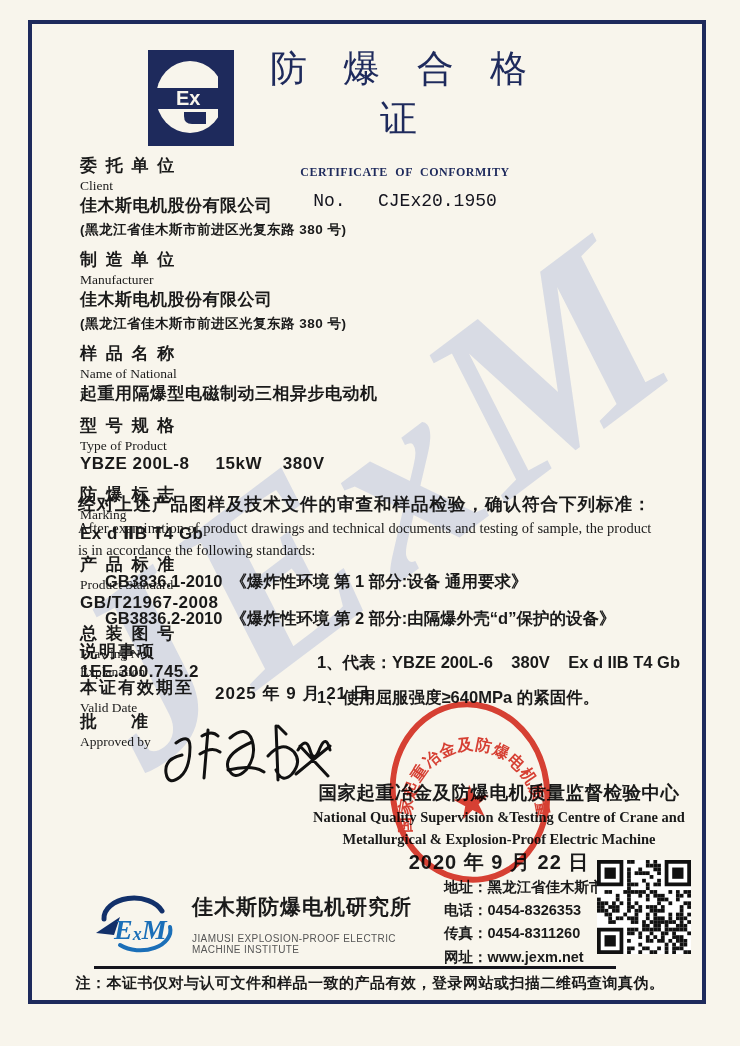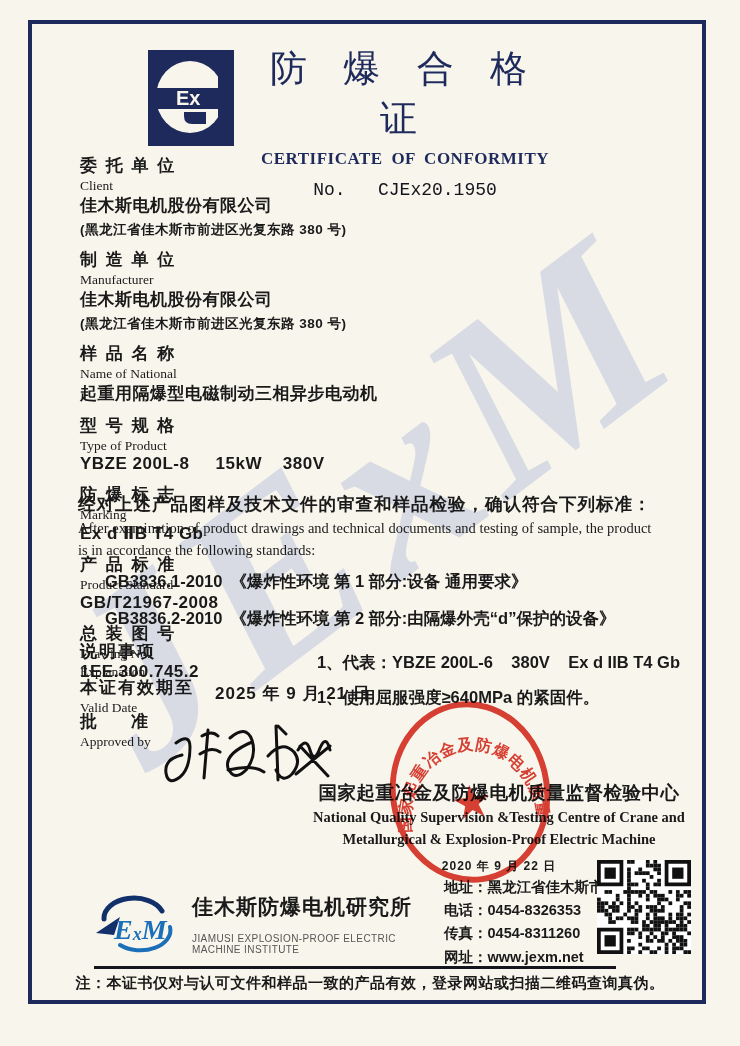--- a/index.html
+++ b/index.html
@@ -16,22 +16,22 @@
     position:absolute; left:-40px; top:120px; width:820px; height:760px; z-index:0;
     display:flex; align-items:center; justify-content:center;
     transform:rotate(-37deg); font-family:"Liberation Serif","DejaVu Serif",serif;
     font-style:italic; font-weight:bold; font-size:250px; letter-spacing:12px;
     color:rgba(163,175,216,0.38); user-select:none;
   }
   
   .ex-logo{position:absolute; left:148px; top:50px; width:86px; height:96px; z-index:2;}
   .header-title{position:absolute; left:250px; top:44px; width:310px; text-align:center; z-index:2;}
   .title-cn{font-size:37px; font-weight:normal; letter-spacing:13px; color:#1e2a5c;}
-  .title-en{margin-top:5px; font-family:"Liberation Serif","DejaVu Serif",serif;
-    font-weight:bold; font-size:17px; letter-spacing:0.5px; color:#1e2a5c; word-spacing:4px;}
+  .title-en{margin-top:21px; font-family:"Liberation Serif","DejaVu Serif",serif;
+    font-weight:bold; font-size:12px; letter-spacing:0.5px; color:#1e2a5c; word-spacing:4px;}
   .cert-no{margin-top:11px; font-family:Liberation Mono, monospace;
     font-size:18px; color:#14141e;}
   
   .fields{position:absolute; left:80px; top:154px; width:600px; z-index:2;}
   .field-row{display:flex; margin-bottom:9px;flex-direction:column;}
   .field-label{width:135px; flex:none;}
   .label-cn{font-size:17px; font-weight:bold; letter-spacing:2px;}
   .label-en{font-family:"Liberation Serif","DejaVu Serif",serif; font-size:13.5px; margin-top:1px;}
   .field-value{flex:1;}
   .value-main{font-size:17px; font-weight:bold; letter-spacing:0.5px;}
@@ -53,21 +53,21 @@
   .valid-label{width:135px; flex:none;}
   .valid-value{font-size:17px; font-weight:bold; margin-top:6px; letter-spacing:1px;}
   
   .approval{position:absolute; left:80px; top:710px; width:200px; z-index:2;}
   .approval .label-cn{letter-spacing:0;}
   .signature{position:absolute; left:158px; top:708px; width:180px; height:95px; z-index:2;}
   
   .authority{position:absolute; left:297px; top:780px; width:404px; text-align:center; z-index:2;}
   .auth-cn{font-size:18.5px; font-weight:bold; letter-spacing:0.5px;}
   .auth-en{font-family:"Liberation Serif","DejaVu Serif",serif; font-weight:bold; font-size:14.5px; line-height:1.3; margin-top:3px;}
-  .auth-date{font-size:12px; font-weight:bold; margin-top:9px; letter-spacing:1px;}
+  .auth-date{font-size:20px; font-weight:bold; letter-spacing:1px;}
   
   .stamp{position:absolute; left:384px; top:696px; width:172px; height:192px; z-index:3;
     opacity:0.88; mix-blend-mode:multiply; transform:rotate(-8deg);}
   
   .inst-block{position:absolute; left:90px; top:893px; width:340px; display:flex; align-items:center; z-index:2;}
   .inst-logo{width:96px; height:62px; flex:none;}
   .inst-text{margin-left:6px;}
   .inst-cn{font-size:21px; font-weight:bold; letter-spacing:1px;}
   .inst-en{font-size:10px; color:#555; letter-spacing:0.4px; margin-top:12px;}
   .contacts{position:absolute; left:444px; top:876px; width:210px; z-index:2;}

